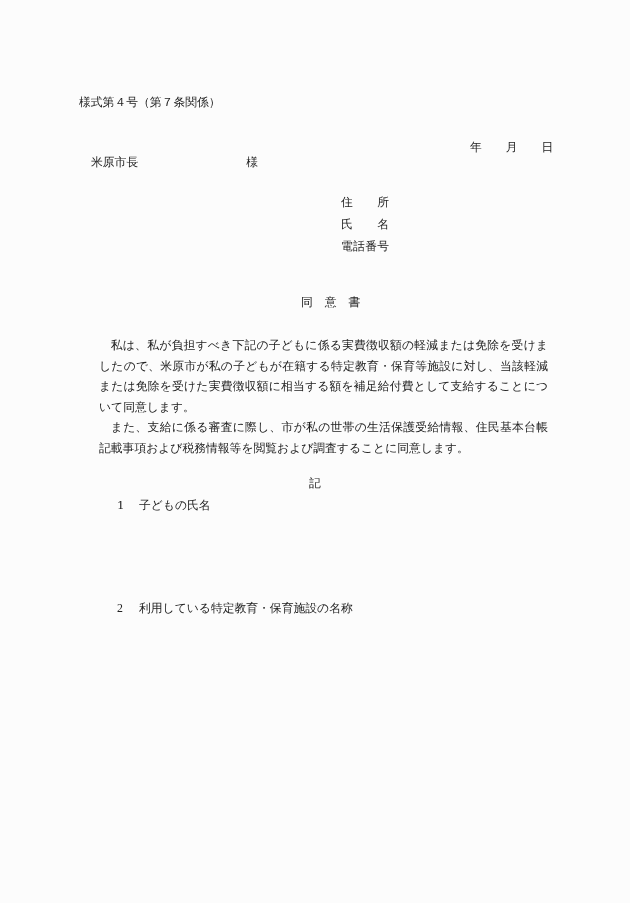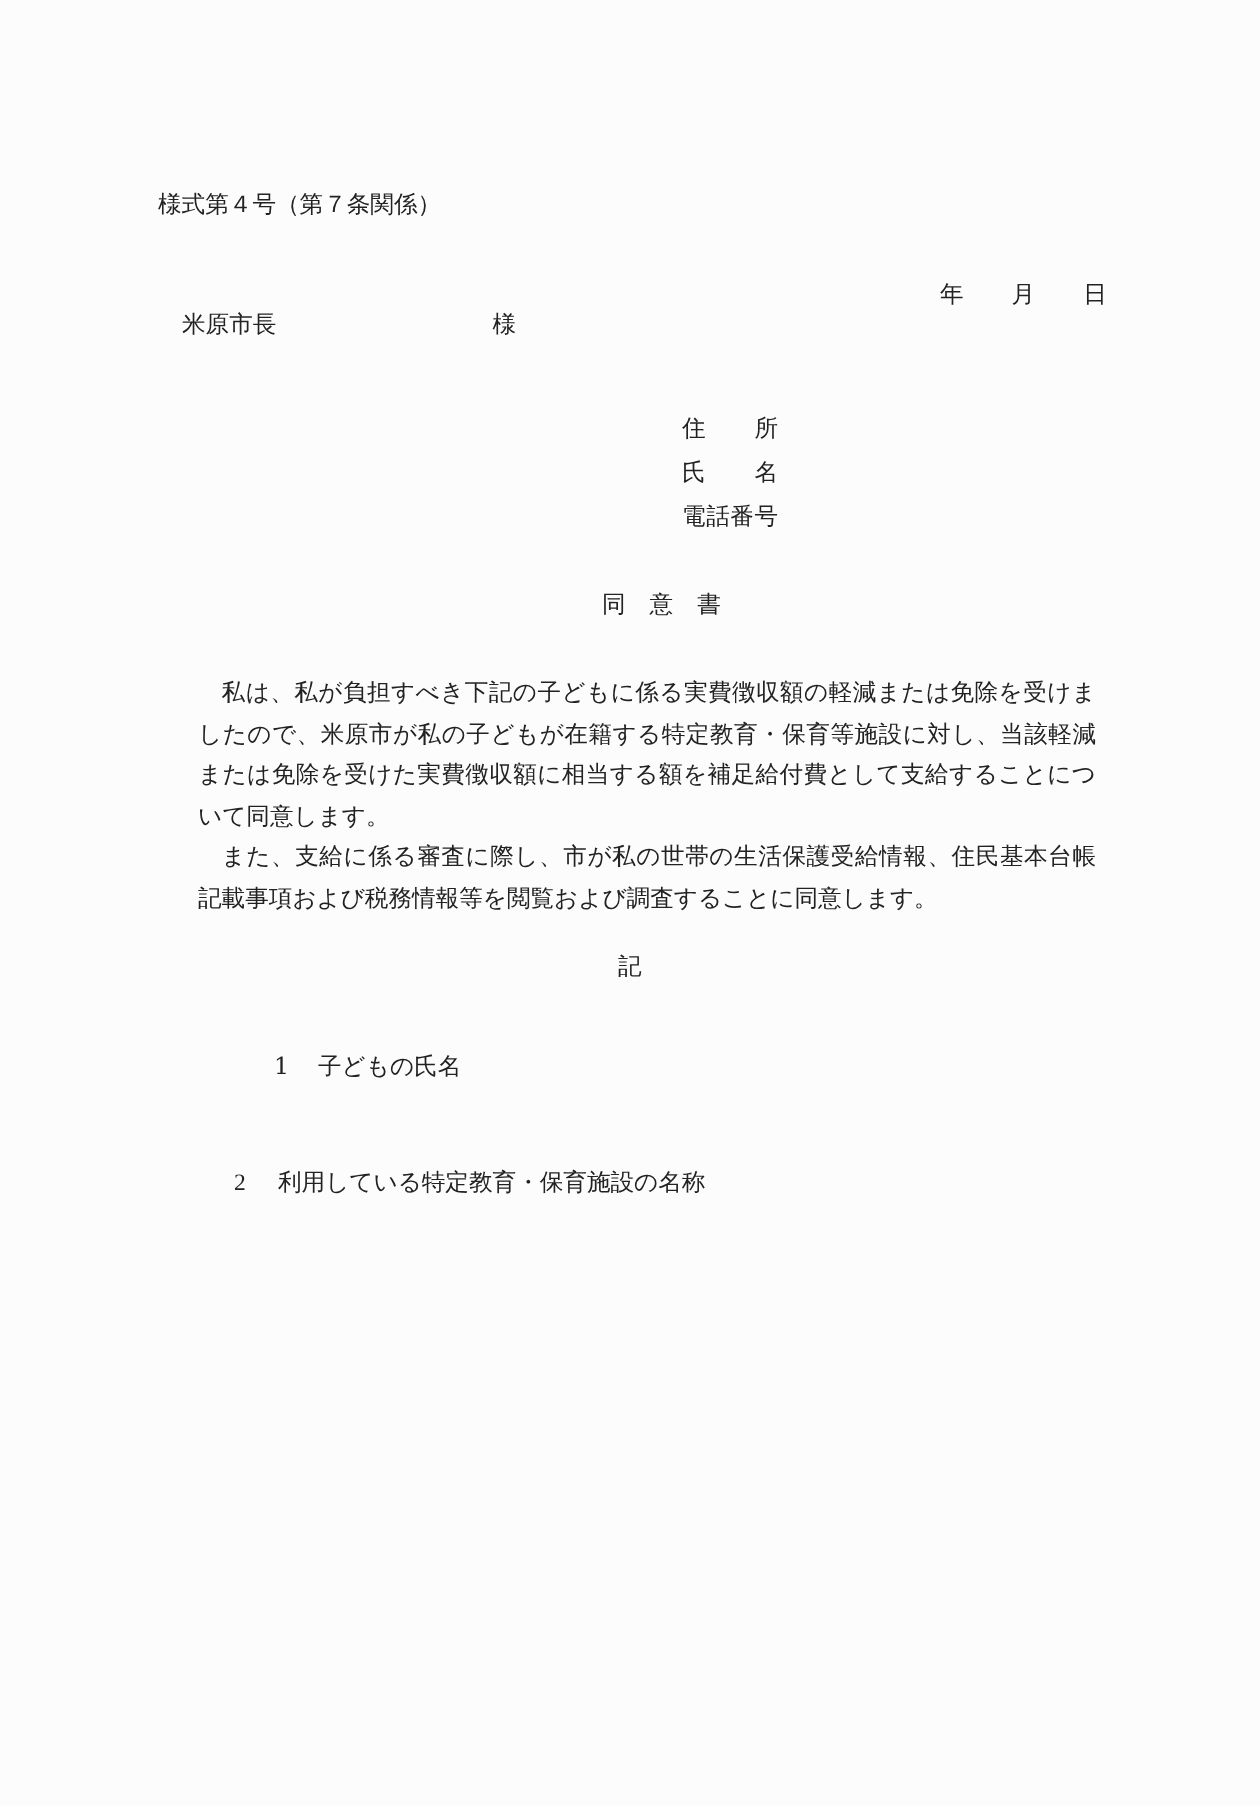--- a/index.html
+++ b/index.html
@@ -20,45 +20,46 @@
     .abs { position: absolute; white-space: nowrap; }
 
     .form-number { left: 79px; top: 97px; text-align: center; }
     .date-line { left: 470px; top: 118px; margin-top: 24px; }
     .date-line span { display: inline-block; }
     .date-line .gap { width: 24px; }
 
     .addressee { left: 91px; top: 157px; text-align: center; }
     .addressee .sama { display: inline-block; margin-left: 108px; }
 
-    .applicant { left: 341px; top: 197px; margin-top: 12px; }
+    .applicant { left: 341px; top: 197px; }
     .applicant .row { height: 22px; display: flex; }
     .applicant .lbl { display: inline-block; width: 48px; text-align-last: justify; }
 
     .doc-title { left: 301px; top: 297px; letter-spacing: 12px; }
 
     .body-text {
       left: 99px;
       top: 336px;
       width: 449px;
       white-space: normal;
       line-height: 20.5px;
+      font-family: Liberation Mono, monospace;
     }
     .body-text p {
       margin: 0;
       text-indent: 1em;
       text-align: justify;
     }
 
     .ki { left: 309px; top: 478px; }
 
     .item { left: 117px; }
     .item .num { display: inline-block; width: 22px; }
-    .item-1 { top: 528px; margin-left: 20px; }
-    .item-2 { top: 586px; font-family: Liberation Serif, serif; }
+    .item-1 { top: 500px; }
+    .item-2 { top: 603px; font-family: Liberation Serif, serif; }
   </style>
 </head>
 <body>
 
 <div class="abs form-number">様式第４号（第７条関係）</div>
 
 <div class="abs date-line">
   <span>年</span><span class="gap"></span><span>月</span><span class="gap"></span><span>日</span>
 </div>
 

